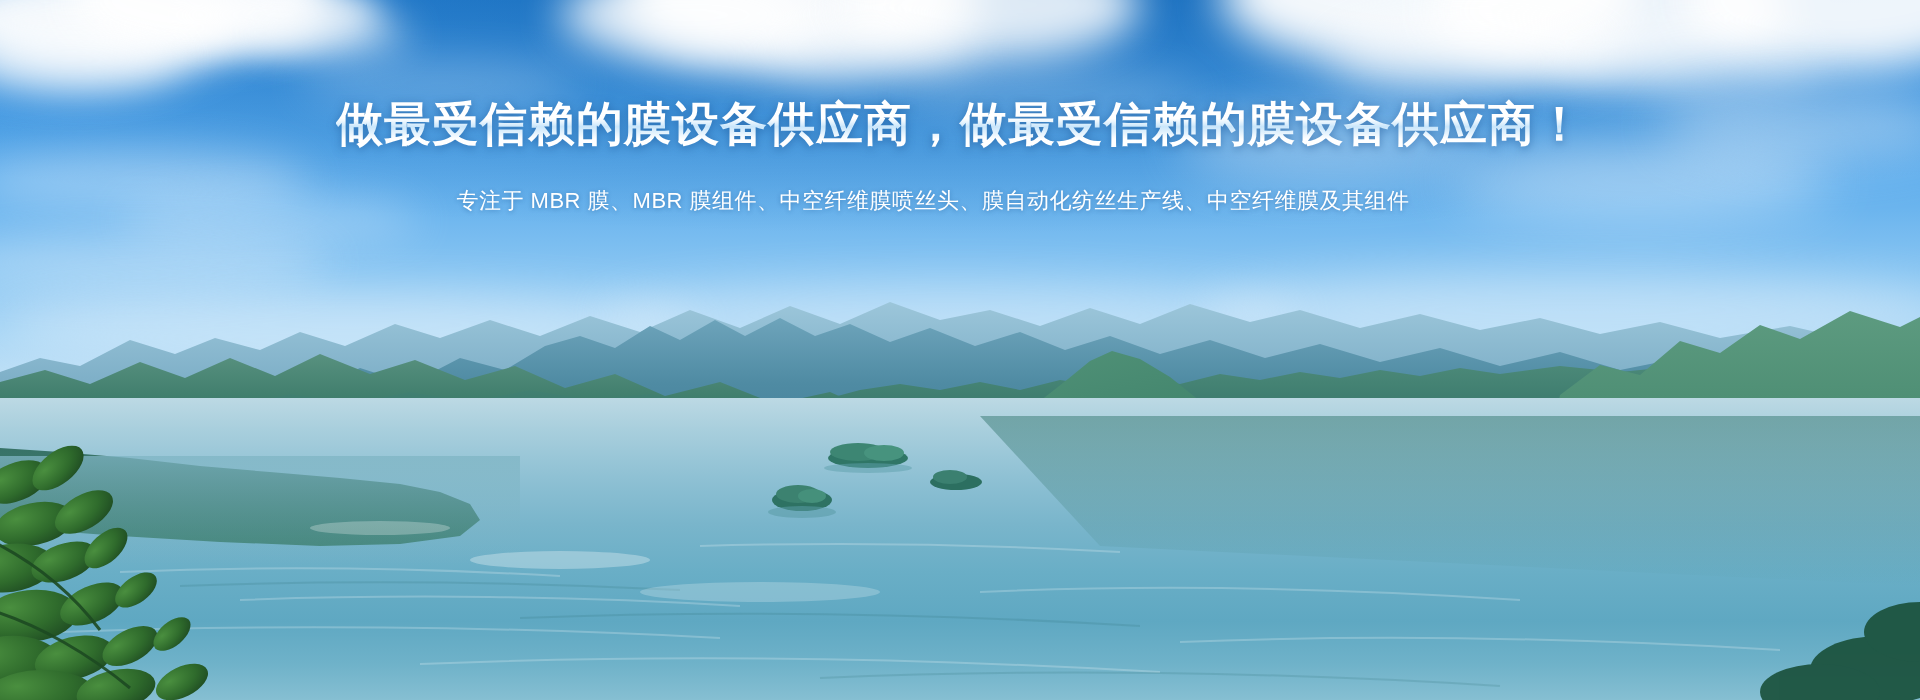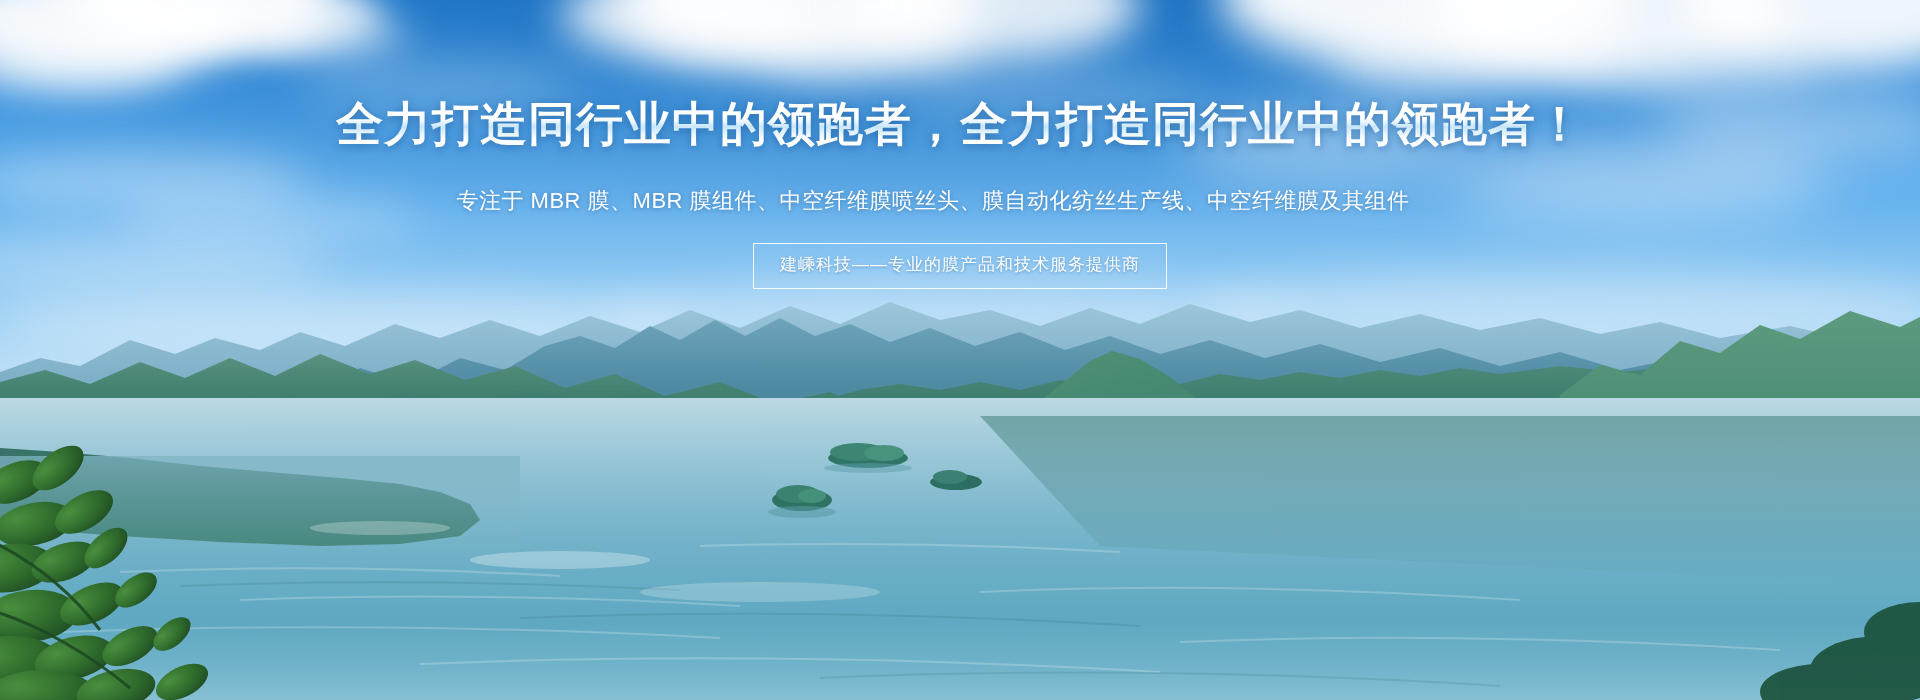--- a/index.html
+++ b/index.html
@@ -346,24 +346,21 @@
     <g fill="#1d5440" opacity="0.95">
       <ellipse cx="1880" cy="250" rx="70" ry="34"></ellipse>
       <ellipse cx="1820" cy="272" rx="60" ry="28"></ellipse>
       <ellipse cx="1920" cy="212" rx="56" ry="30"></ellipse>
     </g>
   </svg>
 
   <div class="content">
 
     <div class="headline">
-      <span class="inner">全力打造同行业中的领跑者，全力打造同行业中的领跑者！</span>
+      <span class="inner">做最受信赖的膜设备供应商，做最受信赖的膜设备供应商！</span>
     </div>
 
     <div class="subtitle">专注于 MBR 膜、MBR 膜组件、中空纤维膜喷丝头、膜自动化纺丝生产线、中空纤维膜及其组件</div>
 
-    <div class="tagbox-wrap">
-      <div class="tagbox">建嵊科技——专业的膜产品和技术服务提供商</div>
-    </div>
 
   </div>
 
 </div>
 
 </body></html>

